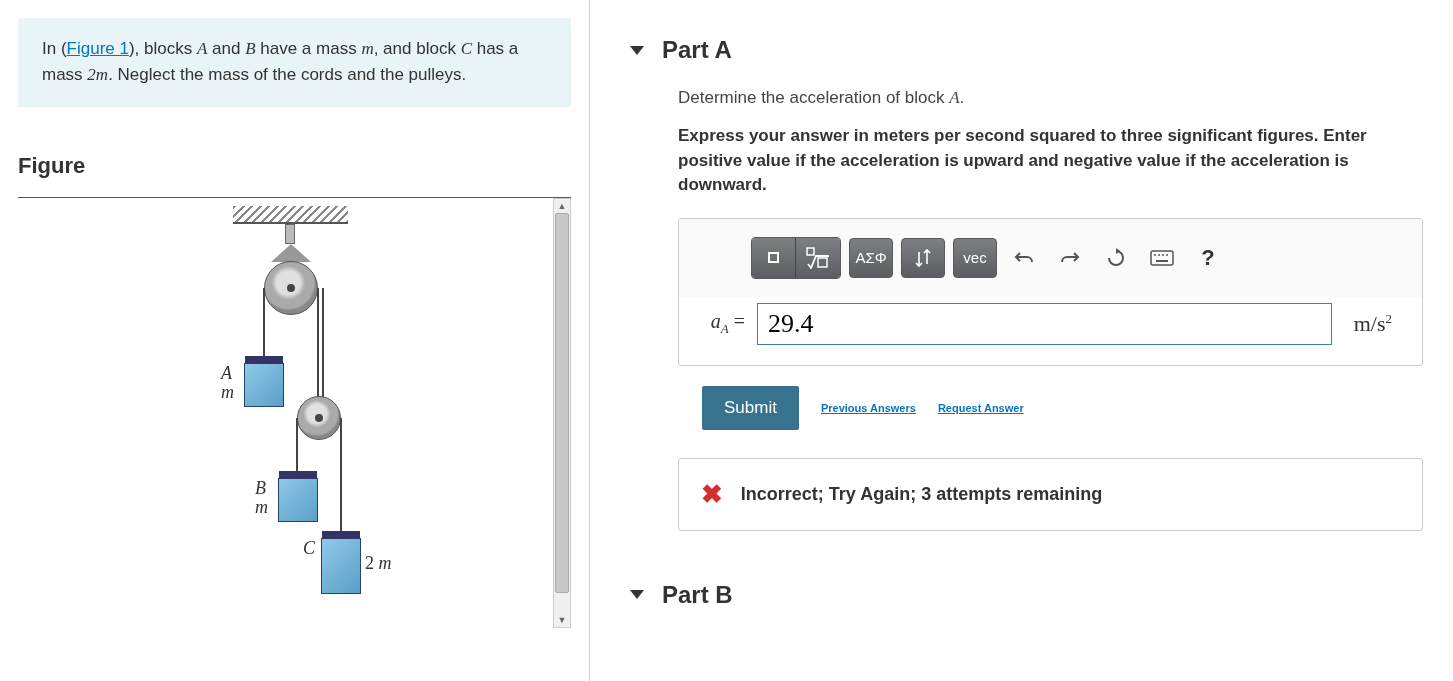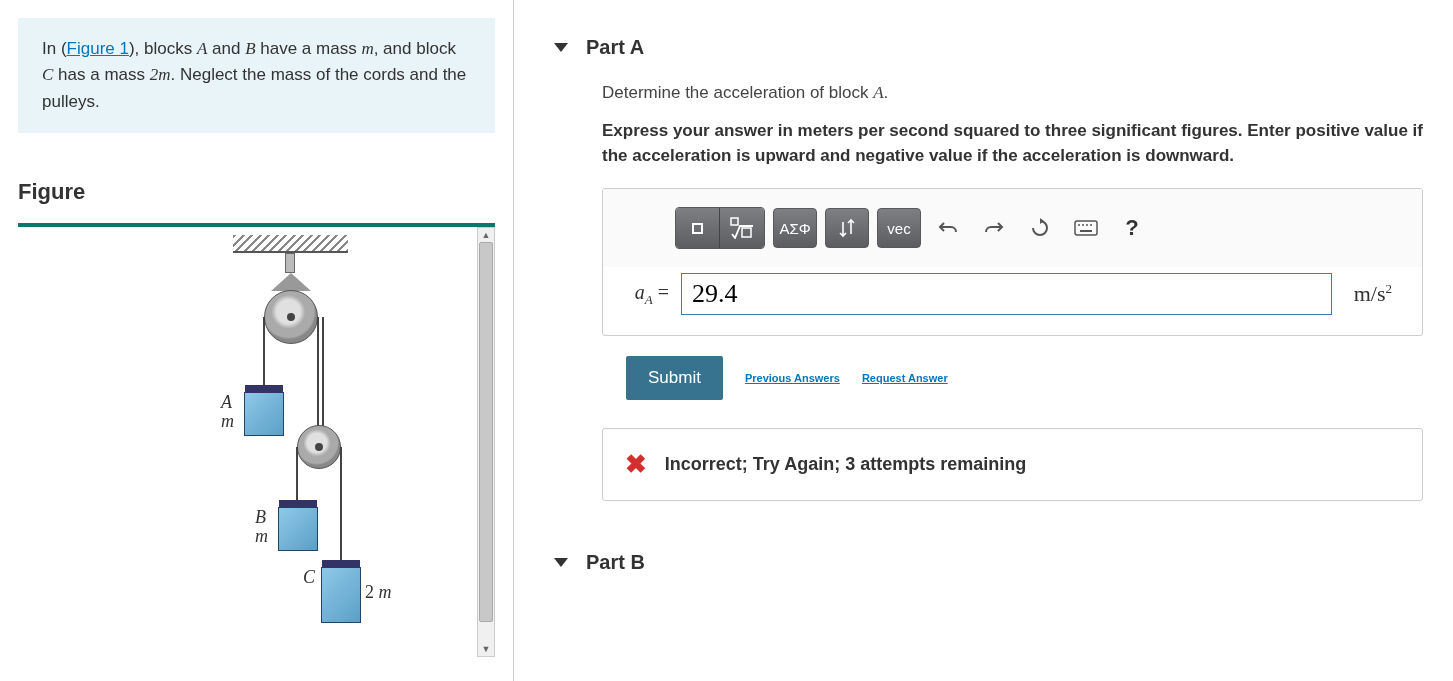--- a/index.html
+++ b/index.html
@@ -1,22 +1,22 @@
 <!DOCTYPE html>
 <html><head>
 <meta charset="utf-8">
 <style>
   * { box-sizing: border-box; margin: 0; padding: 0; }
   body { font-family: Arial, Helvetica, sans-serif; font-size: 16px; color: #333; background: #fff; width: 1453px; height: 681px; overflow: hidden; display: flex; }
-  .left-pane { width: 514px; padding: 18px; border-right: 1px solid #ccc; position: relative; }
+  .left-pane { width: 590px; padding: 18px; border-right: 1px solid #ccc; position: relative; }
   .right-pane { flex: 1; padding: 0 0 0 40px; }
   .problem-box { background: #e8f4f8; padding: 18px 24px; margin-bottom: 40px; line-height: 1.55; font-size: 17px; }
   .problem-box a { color: #0277bd; text-decoration: underline; }
   .mi { font-family: 'Times New Roman', serif; font-style: italic; }
-  .figure-header { display: flex; align-items: flex-end; justify-content: space-between; padding: 6px 0 18px 0; border-bottom: 4px solid #0f766e; }
+  .figure-header { display: flex; align-items: flex-end; justify-content: space-between; padding: 6px 0 18px 0; border-bottom: 1px solid #0f766e; }
   .figure-header h2 { font-size: 22px; font-weight: bold; color: #333; }
   .fig-nav { display: flex; align-items: center; gap: 4px; }
   .nav-btn { width: 32px; height: 32px; border: 1px solid #ddd; border-radius: 50%; background: #fff; color: #888; display: flex; align-items: center; justify-content: center; cursor: pointer; font-size: 14px; }
   .nav-label { padding: 0 10px; color: #555; font-size: 16px; }
   .figure-viewport { position: relative; height: 430px; overflow: hidden; }
   .figure-canvas { position: absolute; left: 175px; top: 8px; width: 200px; height: 420px; }
   .vscroll { position: absolute; right: 0; top: 0; bottom: 0; width: 18px; background: #f0f0f0; border: 1px solid #ccc; }
   .vscroll .thumb { position: absolute; left: 1px; right: 1px; top: 14px; height: 380px; background: #c8c8c8; border: 1px solid #aaa; border-radius: 2px; }
   .vscroll .arrow { position: absolute; left: 0; right: 0; height: 14px; display:flex; align-items:center; justify-content:center; font-size:9px; color:#666; }
   .vscroll .up { top: 0; } .vscroll .down { bottom: 0; }
@@ -42,21 +42,21 @@
   .block .cap { position:absolute; left:0; right:0; top:-8px; height:8px; background:#336; }
   .blockA { left:51px; top:157px; }
   .blockB { left:85px; top:272px; }
   .blockC { left:128px; top:332px; width:40px; height:56px; }
   .lbl { position:absolute; font-family:'Times New Roman',serif; font-style:italic; font-size:18px; color:#333; }
   .labA { left:28px; top:157px; } .masA { left:28px; top:176px; }
   .labB { left:62px; top:272px; } .masB { left:62px; top:291px; }
   .labC { left:110px; top:332px; } .masC { left:172px; top:347px; }
 
   
-  .part-header { display:flex; align-items:center; gap:18px; padding:36px 0 24px 0; font-weight:bold; font-size:20px; color:#333; cursor:pointer;}
+  .part-header { display:flex; align-items:center; gap:18px; padding:36px 0 24px 0; font-weight:bold; font-size:24px; color:#333; cursor:pointer;}
   .part-header .caret { width:0; height:0; border-left:7px solid transparent; border-right:7px solid transparent; border-top:9px solid #333; }
   .part-body { padding-left: 48px; padding-right: 30px; }
   .instr { font-size:17px; color:#444; margin-bottom:16px; }
   .instr2 { font-weight:bold; font-size:17px; color:#333; margin-bottom:20px; line-height:1.45;}
   .answer-widget { border:1px solid #ccc; border-radius:3px; padding:0; overflow:hidden; margin-bottom:20px; }
   .toolbar { background:#fafafa; padding:18px 18px 18px 72px; display:flex; align-items:center; gap:8px; }
   .tb-group { display:flex; border:1px solid #58595b; border-radius:4px; overflow:hidden; }
   .tb-btn { width:44px; height:40px; background:linear-gradient(#7d7f83,#5b5d60); color:#fff; display:flex; align-items:center; justify-content:center; font-size:15px; cursor:pointer; border-right:1px solid #444;}
   .tb-btn:last-child { border-right:none; }
   .tb-btn.single { border:1px solid #58595b; border-radius:4px; }

